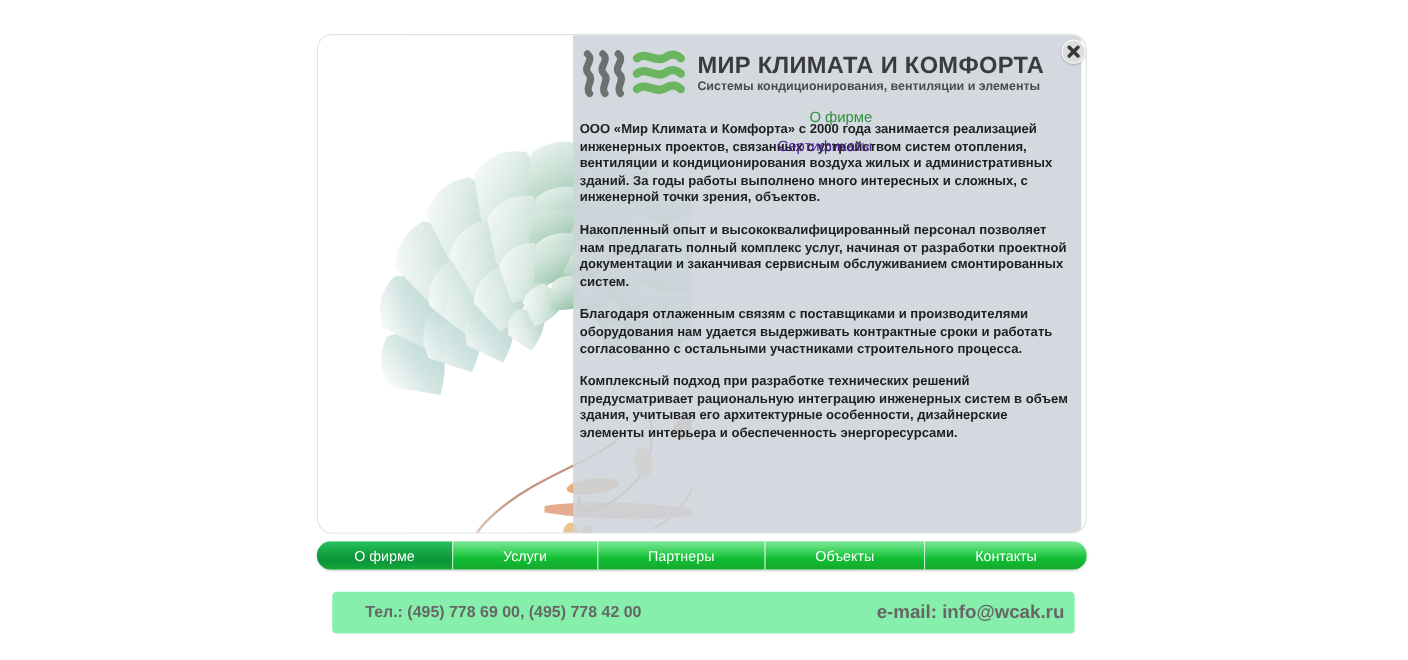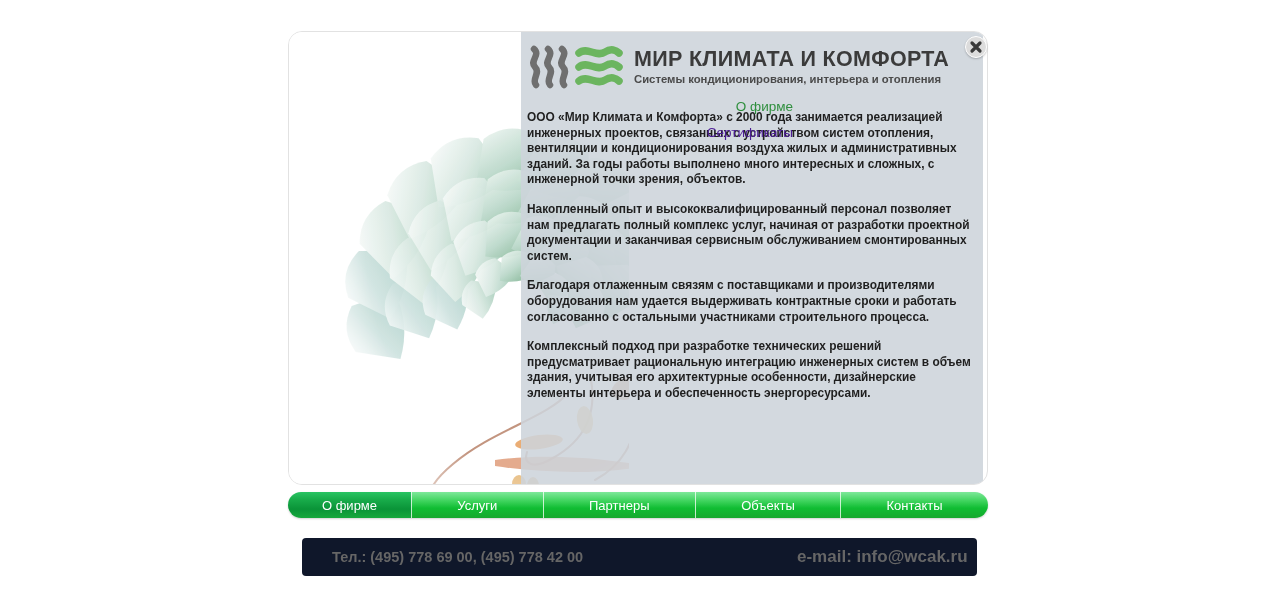--- a/index.html
+++ b/index.html
@@ -170,21 +170,21 @@
     flex: 0 0 123px;
   }
 
   
   .footer {
     position: absolute;
     left: 302px;
     top: 538px;
     width: 675px;
     height: 38px;
-    background: #0f172a;
+    background: #86efac;
     border-radius: 4px;
     display: flex;
     align-items: center;
   }
   .footer-phone {
     position: absolute;
     left: 30px;
     font-size: 14.5px;
     font-weight: bold;
     color: #666666;
@@ -381,21 +381,21 @@
             <path d="M34,4 C41,10 29,16 35,22 C41,28 31,34 36,40" stroke="#6f6f6f" stroke-width="6.5" fill="none" stroke-linecap="round"></path>
           </g>
           <g stroke="#6bb55f" stroke-width="7.5" fill="none" stroke-linecap="round">
             <path d="M51,8 C59,1 69,13 77,7 C83,3 88,5 91,8"></path>
             <path d="M51,22 C59,15 69,27 77,21 C83,17 88,19 91,22"></path>
             <path d="M51,36 C59,29 69,41 77,35 C83,31 88,33 91,36"></path>
           </g>
         </svg>
         <div class="logo-text">
           <div class="logo-title">МИР КЛИМАТА И КОМФОРТА</div>
-          <div class="logo-sub">Системы кондиционирования, интерьера и отопления</div>
+          <div class="logo-sub">Системы кондиционирования, вентиляции и элементы</div>
         </div>
       </div>
 
       <div class="copy">
         <p>ООО «Мир Климата и Комфорта» с 2000 года занимается реализацией инженерных проектов, связанных с устройством систем отопления, вентиляции и кондиционирования воздуха жилых и административных зданий. За годы работы выполнено много интересных и сложных, с инженерной точки зрения, объектов.</p>
         <p>Накопленный опыт и высококвалифицированный персонал позволяет нам предлагать полный комплекс услуг, начиная от разработки проектной документации и заканчивая сервисным обслуживанием смонтированных систем.</p>
         <p>Благодаря отлаженным связям с поставщиками и производителями оборудования нам удается выдерживать контрактные сроки и работать согласованно с остальными участниками строительного процесса.</p>
         <p>Комплексный подход при разработке технических решений предусматривает рациональную интеграцию инженерных систем в объем здания, учитывая его архитектурные особенности, дизайнерские элементы интерьера и обеспеченность энергоресурсами.</p>
       </div>
 

